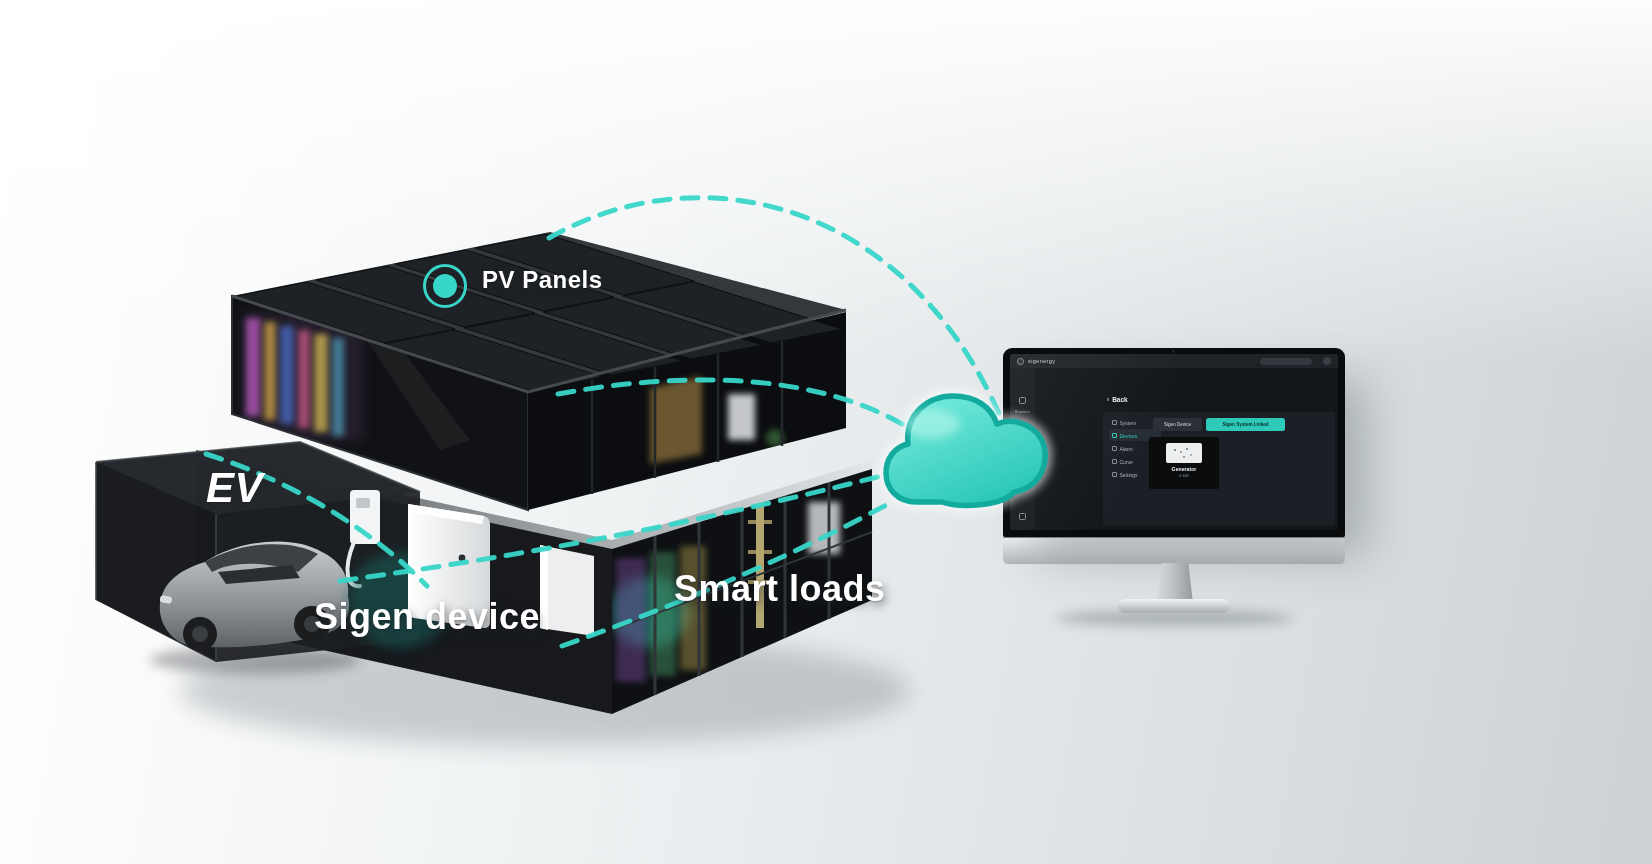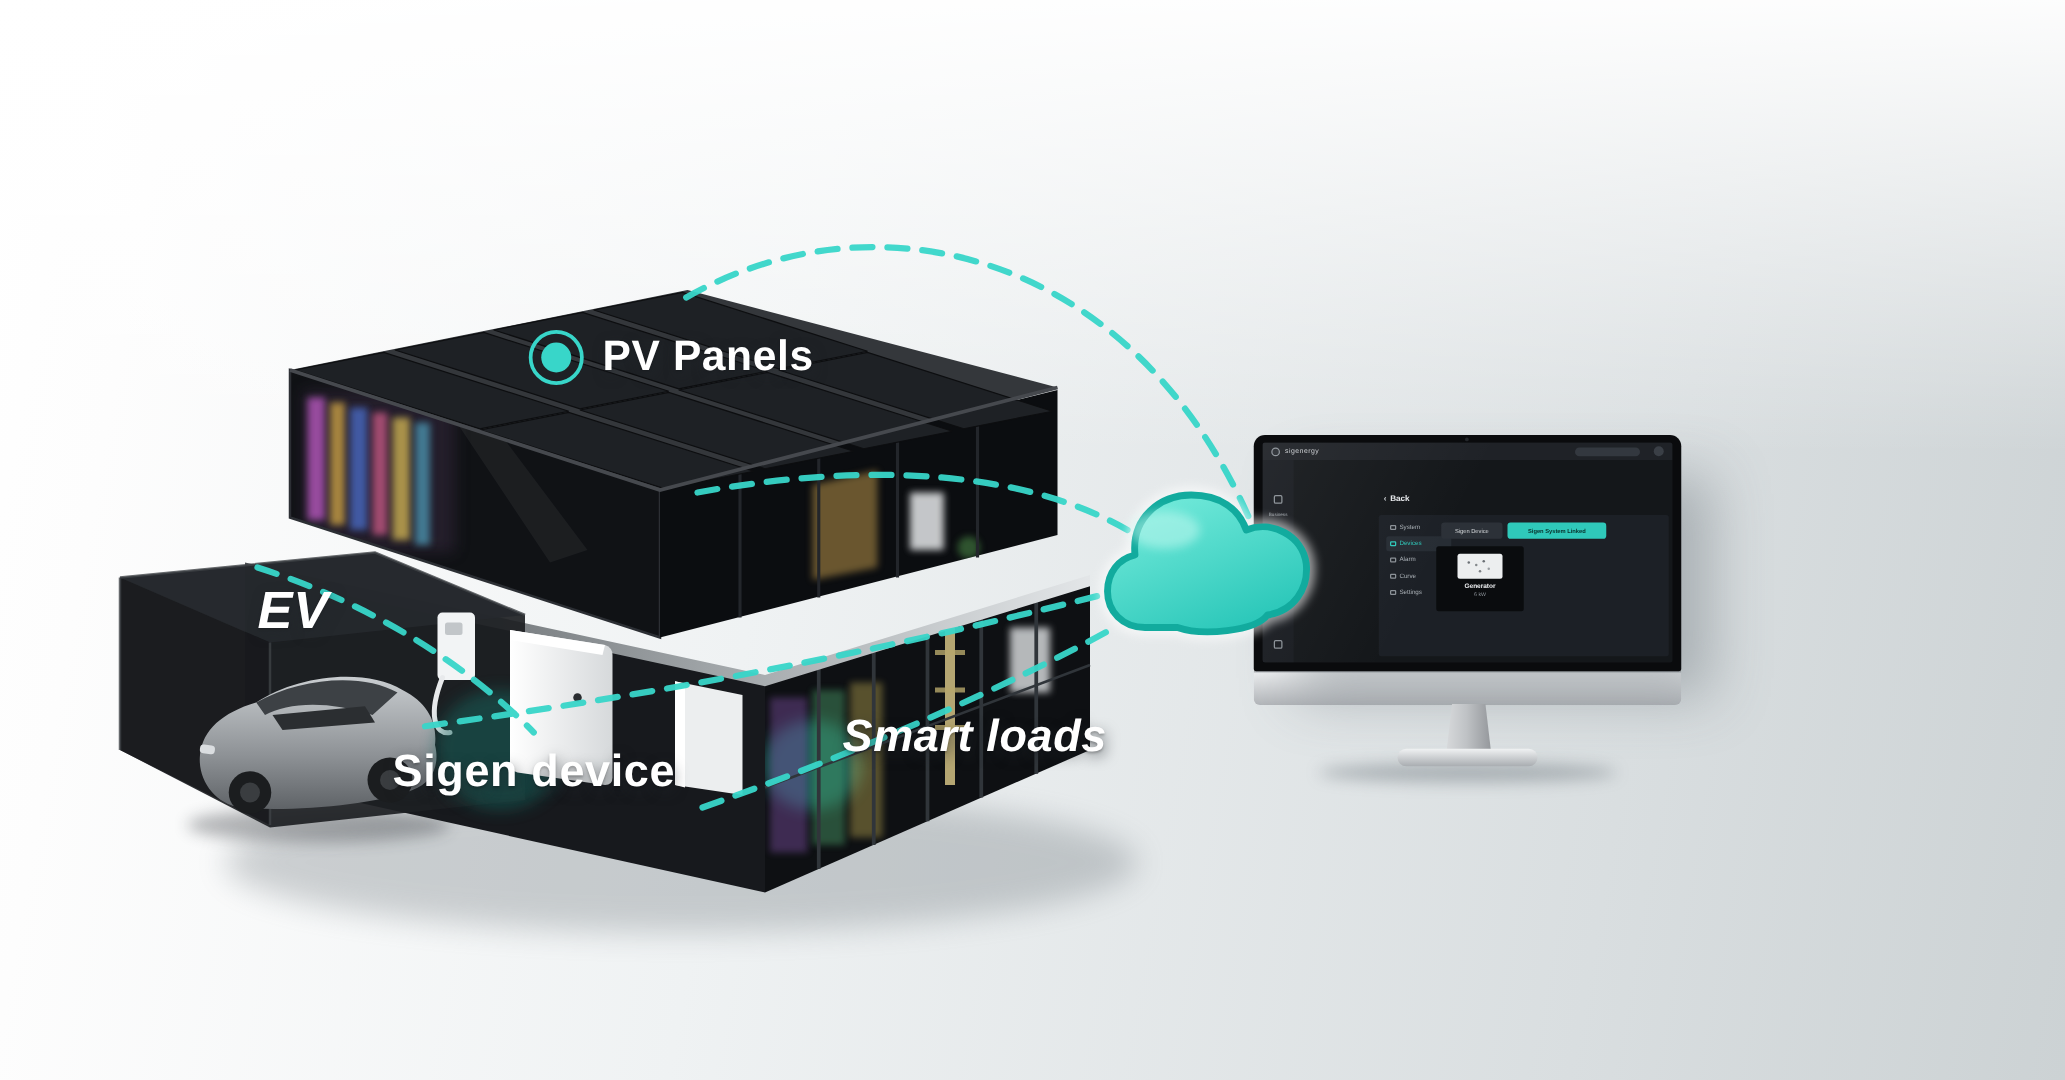--- a/index.html
+++ b/index.html
@@ -13,24 +13,24 @@
   svg{display:block;}
   #scene{position:absolute;left:0;top:0;z-index:1;}
   #overlay{position:absolute;left:0;top:0;z-index:3;pointer-events:none;}
 
   
   .scene-label{
     position:absolute;z-index:4;color:#fff;font-weight:700;letter-spacing:.5px;
     text-shadow:2px 4px 10px rgba(35,40,45,.55), 0 1px 2px rgba(0,0,0,.25);
     white-space:nowrap;
   }
-  #label-pv{left:482px;top:266px;font-size:34px;}
+  #label-pv{left:482px;top:266px;font-size:24px;}
   #label-ev{left:206px;top:464px;font-size:42px;font-style:italic;}
   #label-device{left:314px;top:596px;font-size:36px;}
-  #label-loads{left:674px;top:568px;font-size:36px;font-style:italic;}
+  #label-loads{left:674px;top:568px;font-size:36px;}
   .pv-dot{
     position:absolute;left:423px;top:264px;width:44px;height:44px;z-index:4;
     border:3px solid #38d6c9;border-radius:50%;box-sizing:border-box;
   }
   .pv-dot::after{
     content:"";position:absolute;left:7px;top:7px;width:24px;height:24px;
     background:#38d6c9;border-radius:50%;
   }
 
   

